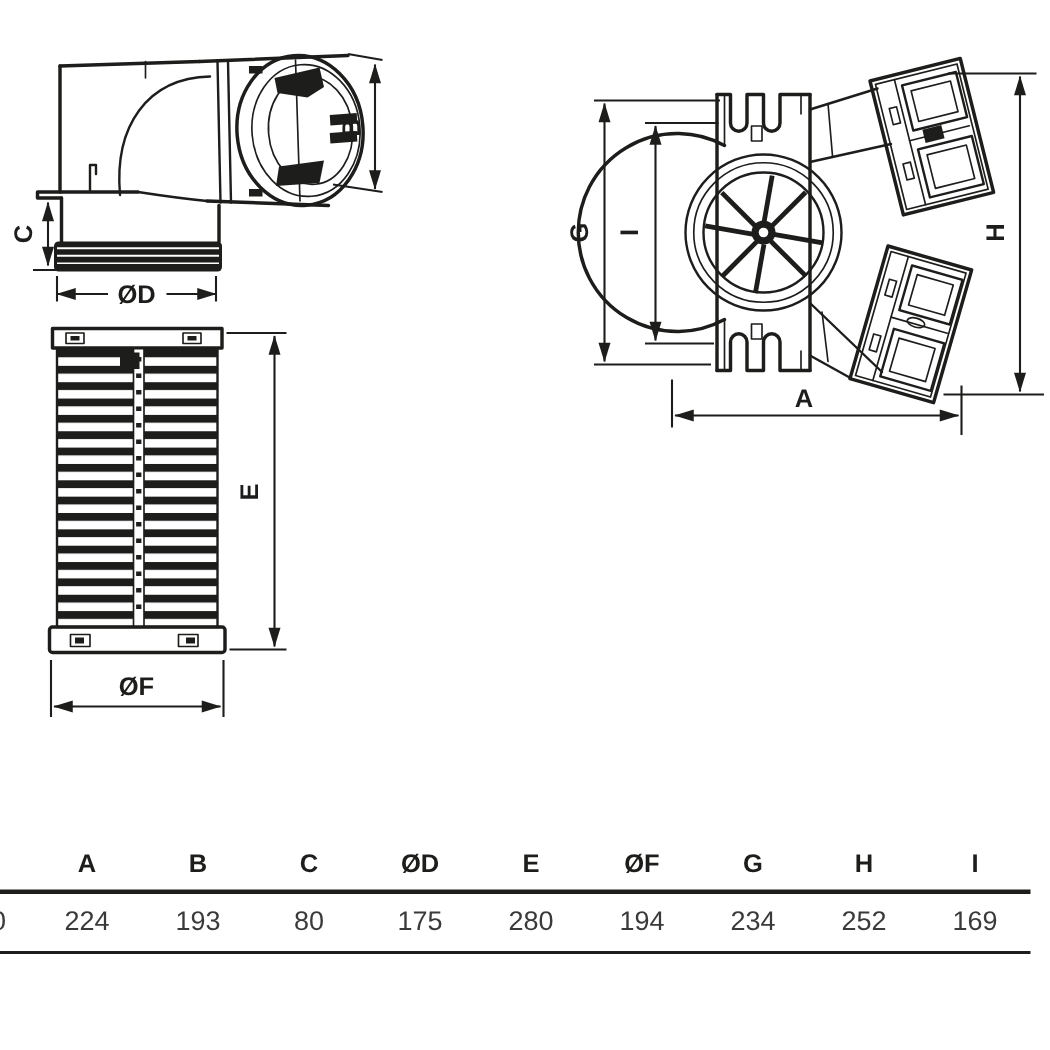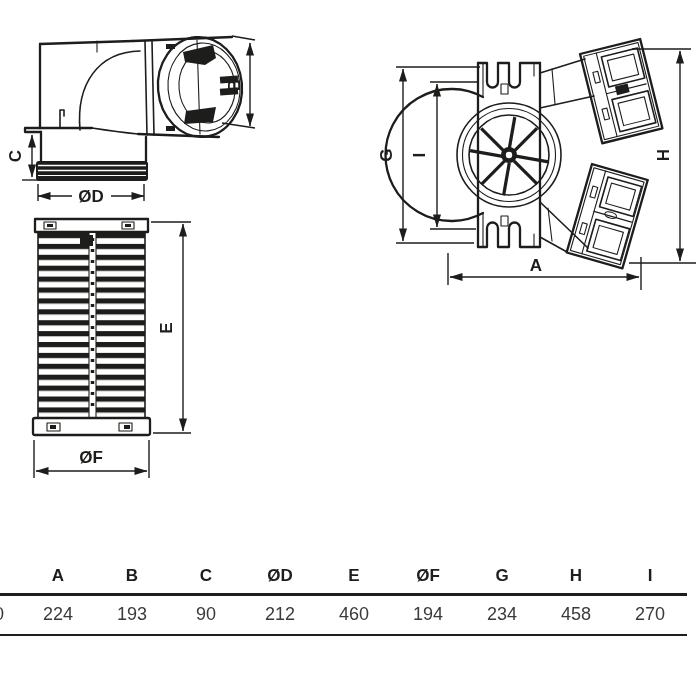--- a/index.html
+++ b/index.html
@@ -230,24 +230,24 @@
       <div class="t-cell">ØF</div>
       <div class="t-cell">G</div>
       <div class="t-cell">H</div>
       <div class="t-cell">I</div>
     </div>
     <div class="rule top"></div>
     <span class="clipped-val">0</span>
     <div class="t-row values">
       <div class="t-cell">224</div>
       <div class="t-cell">193</div>
-      <div class="t-cell">90</div>
-      <div class="t-cell">212</div>
-      <div class="t-cell">460</div>
+      <div class="t-cell">80</div>
+      <div class="t-cell">175</div>
+      <div class="t-cell">280</div>
       <div class="t-cell">194</div>
       <div class="t-cell">234</div>
-      <div class="t-cell">458</div>
-      <div class="t-cell">270</div>
+      <div class="t-cell">252</div>
+      <div class="t-cell">169</div>
     </div>
     <div class="rule bottom"></div>
   </div>
 
 </div>
 
 </body></html>

